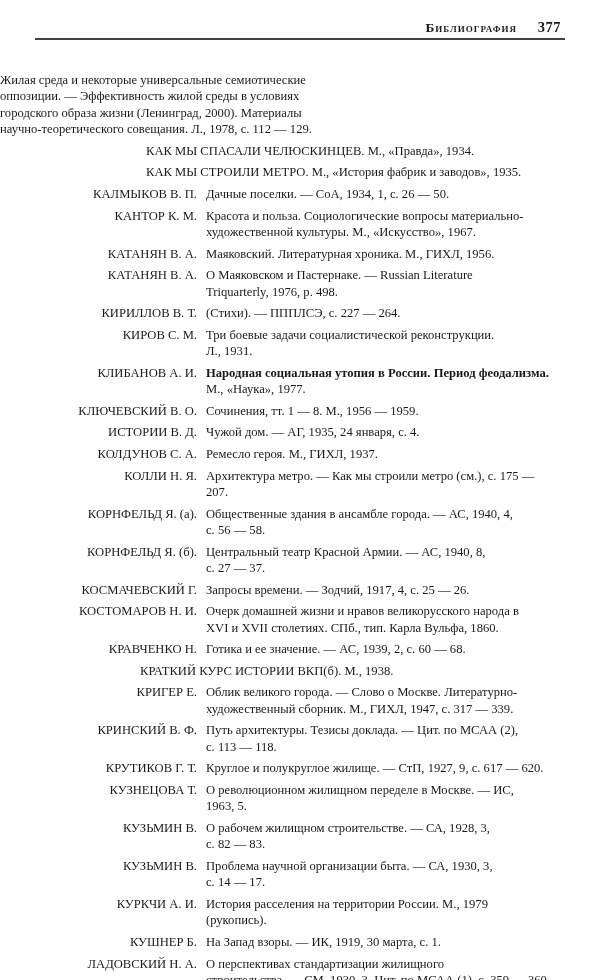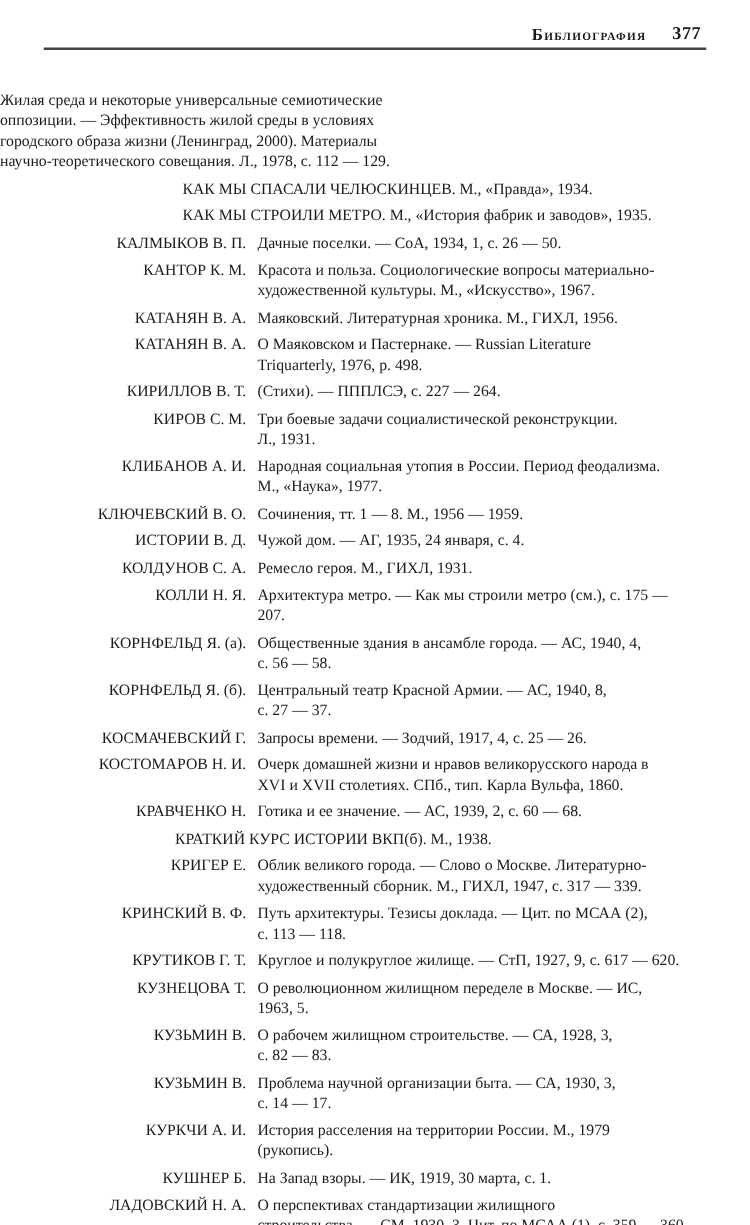--- a/index.html
+++ b/index.html
@@ -76,40 +76,40 @@
     <div class="entry">
       <span class="author">КИРОВ С. М.</span>
       <span class="text">
         <div style="white-space: nowrap;">Три боевые задачи социалистической реконструкции.</div>
         <div style="white-space: nowrap;">Л., 1931.</div>
       </span>
     </div>
     <div class="entry">
       <span class="author">КЛИБАНОВ А. И.</span>
       <span class="text">
-        <div style="white-space: nowrap;">Народная социальная утопия в России. Период феодализма.</div>
+        <div style="white-space: nowrap; font-weight: bold;">Народная социальная утопия в России. Период феодализма.</div>
         <div style="white-space: nowrap;">М., «Наука», 1977.</div>
       </span>
     </div>
     <div class="entry">
       <span class="author">КЛЮЧЕВСКИЙ В. О.</span>
       <span class="text">
         <div style="white-space: nowrap;">Сочинения, тт. 1 — 8. М., 1956 — 1959.</div>
       </span>
     </div>
     <div class="entry">
       <span class="author">ИСТОРИИ В. Д.</span>
       <span class="text">
         <div style="white-space: nowrap;">Чужой дом. — АГ, 1935, 24 января, с. 4.</div>
       </span>
     </div>
     <div class="entry">
       <span class="author">КОЛДУНОВ С. А.</span>
       <span class="text">
-        <div style="white-space: nowrap;">Ремесло героя. М., ГИХЛ, 1931.</div>
+        <div style="white-space: nowrap;">Ремесло героя. М., ГИХЛ, 1937.</div>
       </span>
     </div>
     <div class="entry">
       <span class="author">КОЛЛИ Н. Я.</span>
       <span class="text">
         <div style="white-space: nowrap;">Архитектура метро. — Как мы строили метро (см.), с. 175 —</div>
         <div style="white-space: nowrap;">207.</div>
       </span>
     </div>
     <div class="entry">

